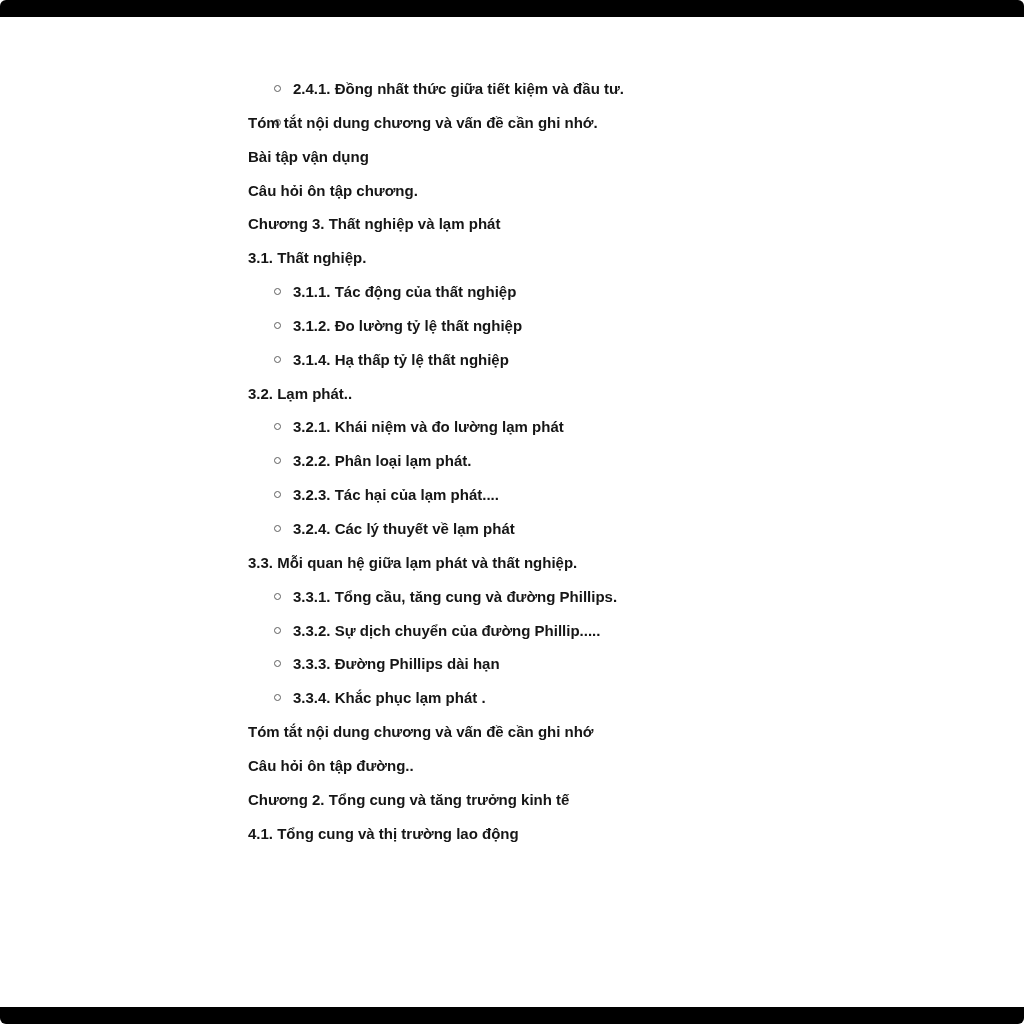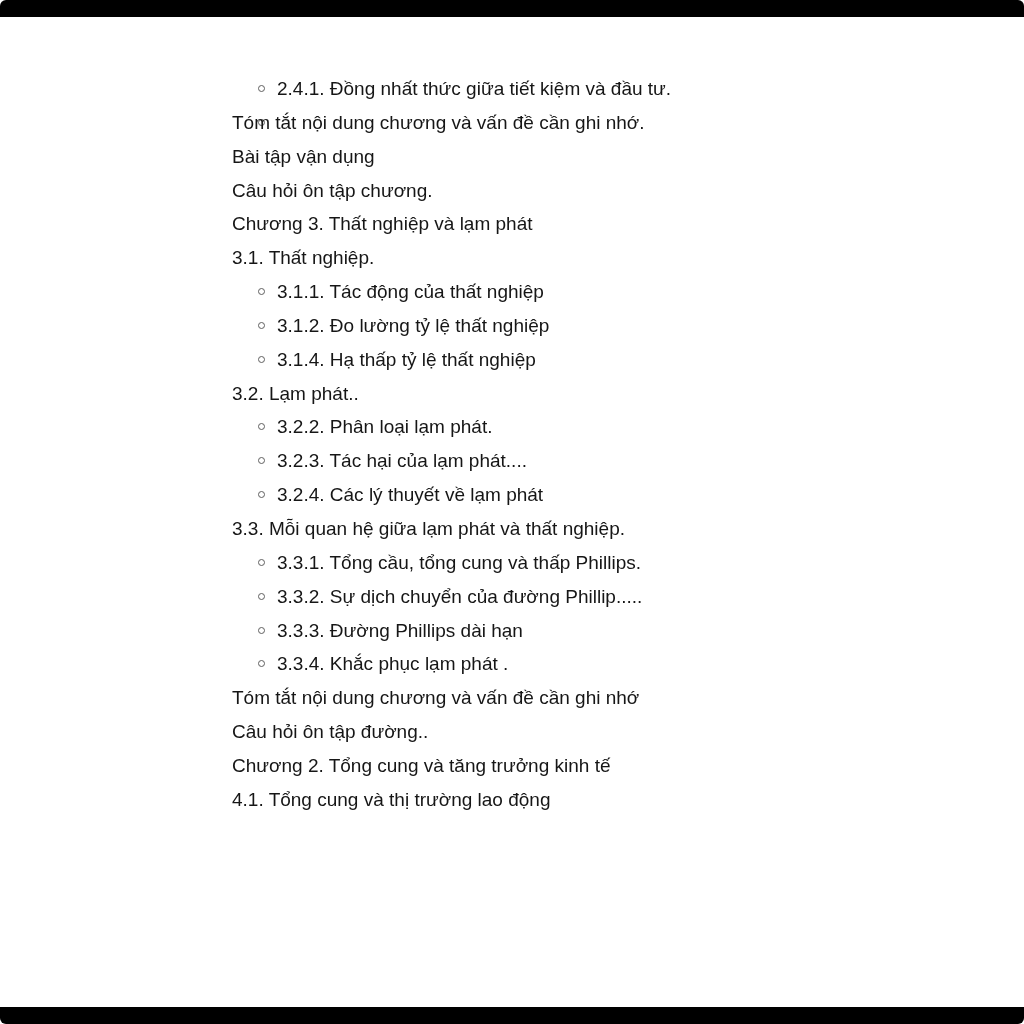--- a/index.html
+++ b/index.html
@@ -20,26 +20,26 @@
     left: 0;
     right: 0;
     height: 17px;
     background: #000000;
   }
   .letterbox.top { top: 0; border-radius: 6px 6px 0 0; }
   .letterbox.bottom { bottom: 0; border-radius: 0 0 6px 6px; }
 
   .content {
     position: absolute;
-    left: 232px;
+    left: 248px;
     top: 72px;
     width: 550px;
     color: #161616;
-    font-size: 19px;
-    font-weight: 400;
+    font-size: 15px;
+    font-weight: 700;
     line-height: 33.85px;
     letter-spacing: 0;
   }
   .row { position: relative; }
   .row.bulleted { padding-left: 45px; }
   .bullet {
     position: absolute;
     left: 26px;
     top: 13px;
     width: 7px;
@@ -104,20 +104,24 @@
   <div class="row bulleted">
     <span class="bullet"></span>
     <span class="txt">3.1.4. Hạ thấp tỷ lệ thất nghiệp</span>
   </div>
 
   <div class="row">
     
     <span class="txt">3.2. Lạm phát..</span>
   </div>
 
+  <div class="row bulleted">
+    <span class="bullet"></span>
+    <span class="txt">3.2.1. Khái niệm và đo lường lạm phát</span>
+  </div>
 
   <div class="row bulleted">
     <span class="bullet"></span>
     <span class="txt">3.2.2. Phân loại lạm phát.</span>
   </div>
 
   <div class="row bulleted">
     <span class="bullet"></span>
     <span class="txt">3.2.3. Tác hại của lạm phát....</span>
   </div>
@@ -127,21 +131,21 @@
     <span class="txt">3.2.4. Các lý thuyết về lạm phát</span>
   </div>
 
   <div class="row">
     
     <span class="txt">3.3. Mỗi quan hệ giữa lạm phát và thất nghiệp.</span>
   </div>
 
   <div class="row bulleted">
     <span class="bullet"></span>
-    <span class="txt">3.3.1. Tổng cầu, tổng cung và thấp Phillips.</span>
+    <span class="txt">3.3.1. Tổng cầu, tăng cung và đường Phillips.</span>
   </div>
 
   <div class="row bulleted">
     <span class="bullet"></span>
     <span class="txt">3.3.2. Sự dịch chuyển của đường Phillip.....</span>
   </div>
 
   <div class="row bulleted">
     <span class="bullet"></span>
     <span class="txt">3.3.3. Đường Phillips dài hạn</span>

